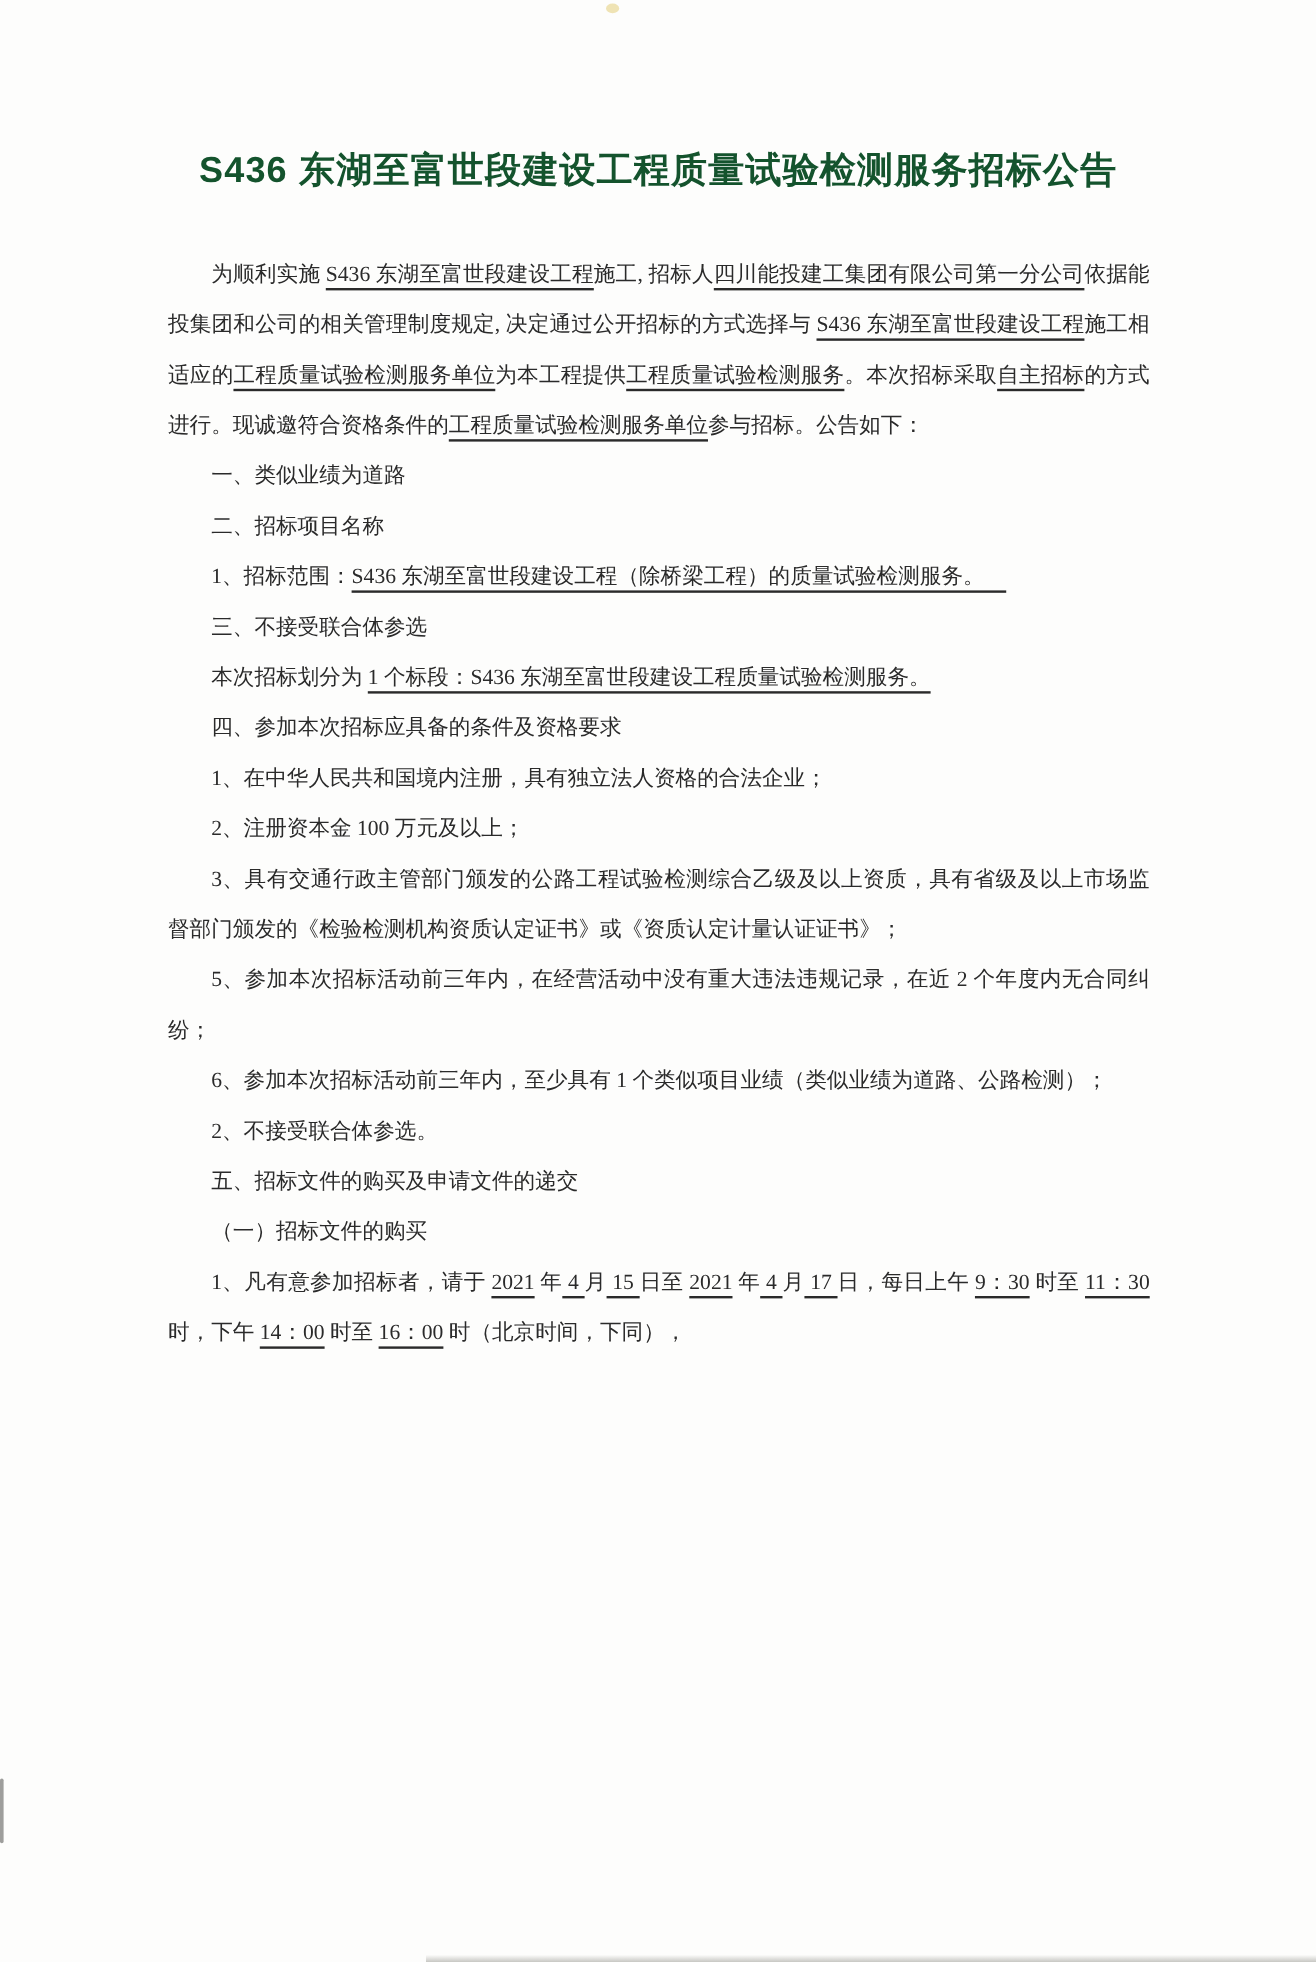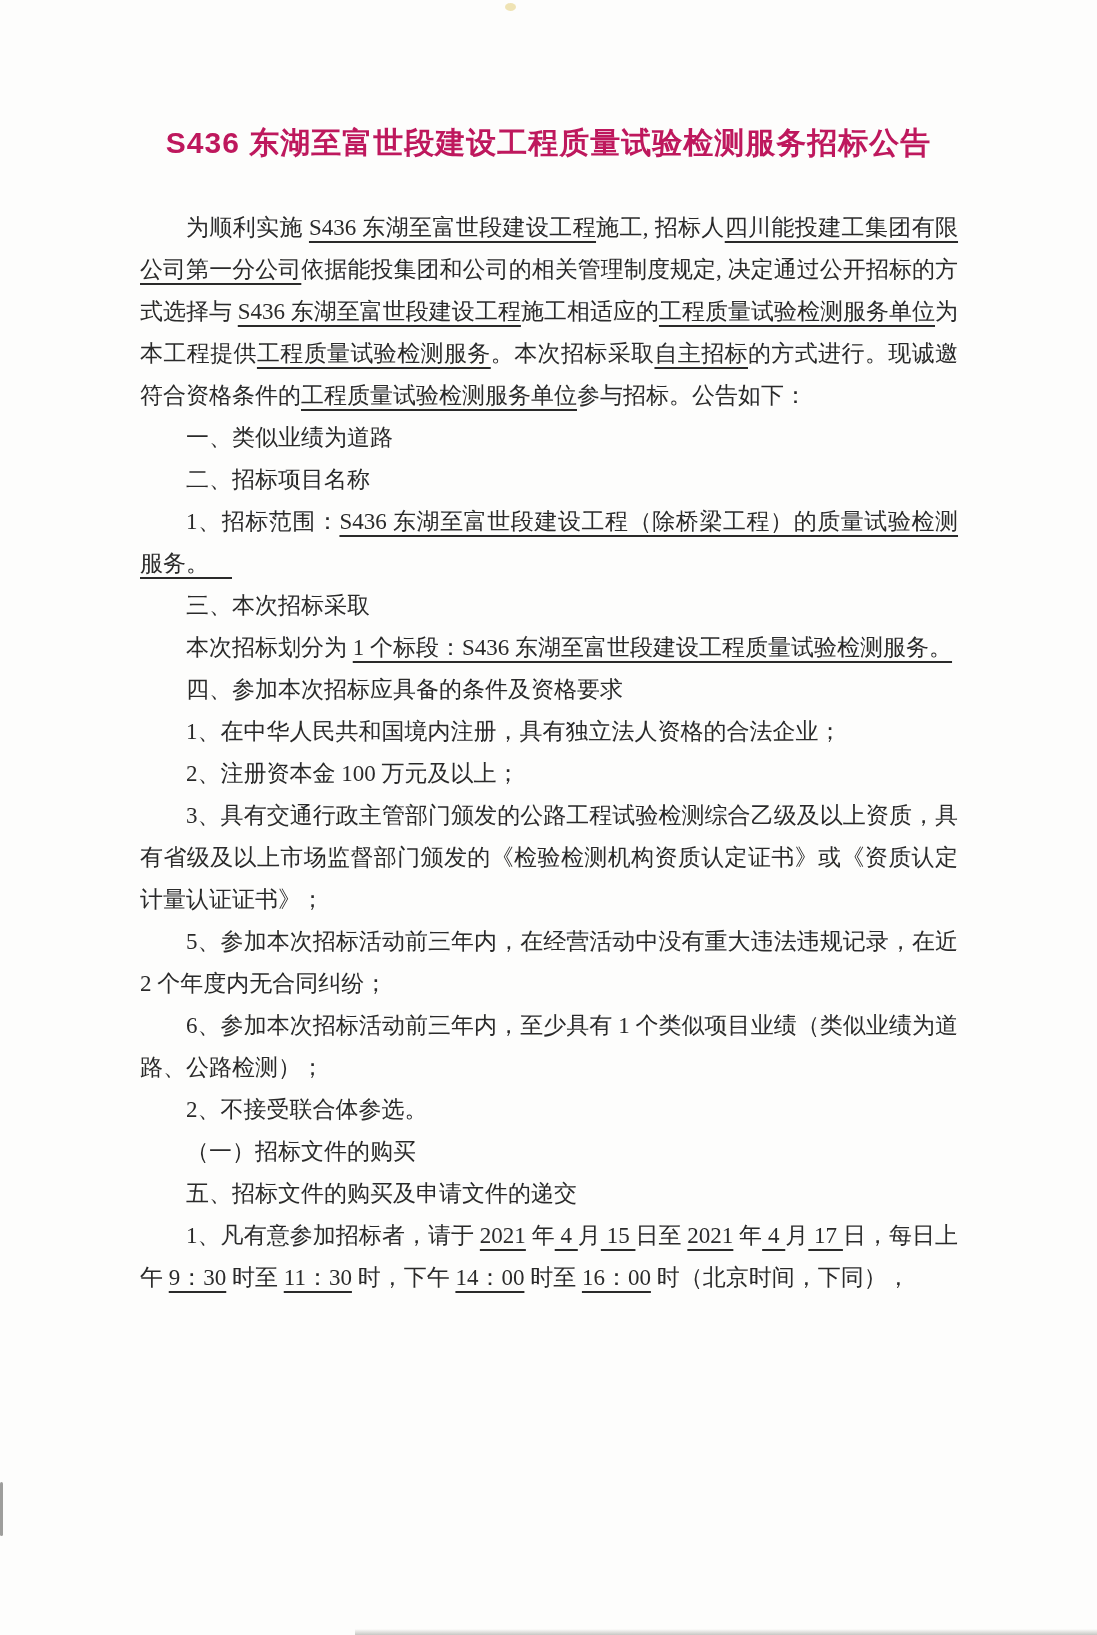--- a/index.html
+++ b/index.html
@@ -21,26 +21,26 @@
   }
   .page-title {
     margin: 0;
     padding: 122px 90px 0 90px;
     font-family: "Liberation Sans", "DejaVu Sans", sans-serif;
     font-weight: bold;
     font-size: 30px;
     line-height: 42px;
     letter-spacing: 1px;
     text-align: center;
-    color: #be185d;
+    color: #14532d;
   }
   .doc-body {
     width: 818px;
     margin: 43px 0 0 140px;
-    font-size: 23px;
+    font-size: 18px;
     line-height: 42px;
     text-align: justify;
   }
   .para {
     margin: 0;
     text-indent: 2em;
   }
   .u {
     text-decoration: underline;
     text-underline-offset: 6px;
@@ -80,30 +80,30 @@
 <body>
 
 <div class="page">
   <h1 class="page-title">S436 东湖至富世段建设工程质量试验检测服务招标公告</h1>
 
   <div class="doc-body">
       <p class="para"><span>为顺利实施 </span><span class="u">S436 东湖至富世段建设工程</span><span>施工, 招标人</span><span class="u">四川能投建工集团有限公司第一分公司</span><span>依据能投集团和公司的相关管理制度规定, 决定通过公开招标的方式选择与 </span><span class="u">S436 东湖至富世段建设工程</span><span>施工相适应的</span><span class="u">工程质量试验检测服务单位</span><span>为本工程提供</span><span class="u">工程质量试验检测服务</span><span>。本次招标采取</span><span class="u">自主招标</span><span>的方式进行。现诚邀符合资格条件的</span><span class="u">工程质量试验检测服务单位</span><span>参与招标。公告如下：</span></p>
       <p class="para"><span>一、类似业绩为道路</span></p>
       <p class="para"><span>二、招标项目名称</span></p>
       <p class="para"><span>1、招标范围：</span><span class="u">S436 东湖至富世段建设工程（除桥梁工程）的质量试验检测服务。　</span></p>
-      <p class="para"><span>三、本次招标采取</span></p>
+      <p class="para"><span>三、不接受联合体参选</span></p>
       <p class="para"><span>本次招标划分为 </span><span class="u">1 个标段：S436 东湖至富世段建设工程质量试验检测服务。</span></p>
       <p class="para"><span>四、参加本次招标应具备的条件及资格要求</span></p>
       <p class="para"><span>1、在中华人民共和国境内注册，具有独立法人资格的合法企业；</span></p>
       <p class="para"><span>2、注册资本金 100 万元及以上；</span></p>
       <p class="para"><span>3、具有交通行政主管部门颁发的公路工程试验检测综合乙级及以上资质，具有省级及以上市场监督部门颁发的《检验检测机构资质认定证书》或《资质认定计量认证证书》；</span></p>
       <p class="para"><span>5、参加本次招标活动前三年内，在经营活动中没有重大违法违规记录，在近 2 个年度内无合同纠纷；</span></p>
       <p class="para"><span>6、参加本次招标活动前三年内，至少具有 1 个类似项目业绩（类似业绩为道路、公路检测）；</span></p>
       <p class="para"><span>2、不接受联合体参选。</span></p>
+      <p class="para"><span>五、招标文件的购买及申请文件的递交</span></p>
       <p class="para"><span>（一）招标文件的购买</span></p>
-      <p class="para"><span>五、招标文件的购买及申请文件的递交</span></p>
       <p class="para"><span>1、凡有意参加招标者，请于 </span><span class="u">2021</span><span> 年</span><span class="u"> 4 </span><span>月</span><span class="u"> 15 </span><span>日至 </span><span class="u">2021</span><span> 年</span><span class="u"> 4 </span><span>月</span><span class="u"> 17 </span><span>日，每日上午 </span><span class="u">9：30</span><span> 时至 </span><span class="u">11：30</span><span> 时，下午 </span><span class="u">14：00</span><span> 时至 </span><span class="u">16：00</span><span> 时（北京时间，下同），</span></p>
     </div>
 
   <div class="artifact-dot"></div>
   <div class="artifact-edge"></div>
   <div class="artifact-bottom"></div>
 </div>
 
 </body></html>

